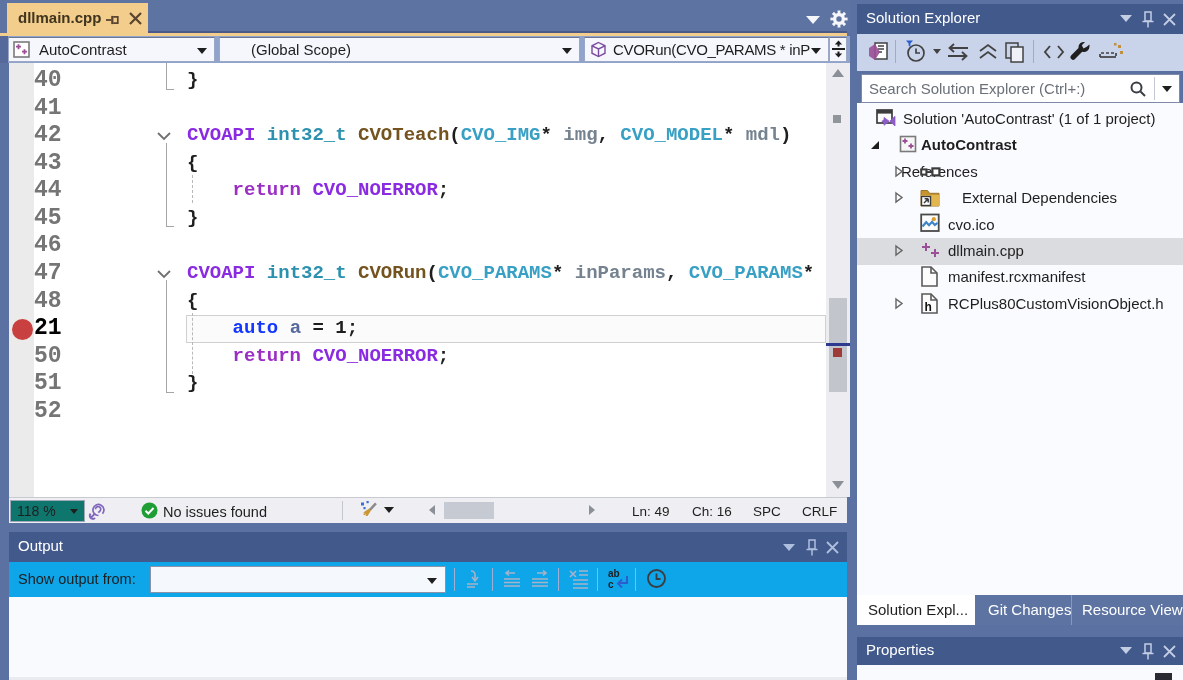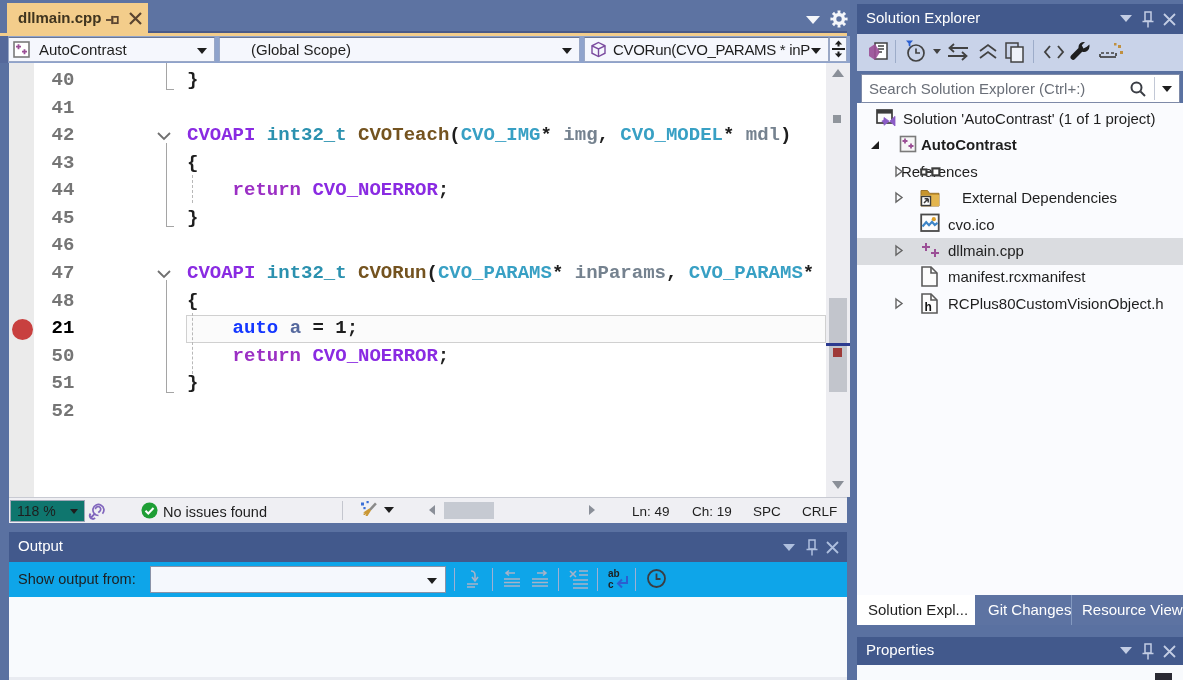--- a/index.html
+++ b/index.html
@@ -17,21 +17,21 @@
 .combo .arr { position:absolute; right:7px; top:10px; width:0; height:0; border-left:5px solid transparent; border-right:5px solid transparent; border-top:6px solid #1e1e1e; }
 #combo1 { left:8px;  width:207px; padding-left:30px; }
 #combo2 { left:219px; width:361px; padding-left:31px; }
 #combo3 { left:584px; width:245px; padding-left:28px; padding-right:26px; letter-spacing:-0.3px; }
 #split  { left:829px; width:18px; padding:0; }
 
 #codearea { left:0; top:63px; width:850px; height:434px; background:#ffffff; }
 #glyphmargin { left:9px; top:0; width:25px; height:434px; background:#ebebeb; }
 #leftchrome { left:0; top:0; width:9px; height:434px; background:#5a71a1; }
 #breakpoint { left:12px; top:256px; width:21px; height:21px; border-radius:50%; background:#c8403f; }
-#linenums { left:34px; top:4px; width:58px; height:430px; font-family:"Liberation Mono", monospace; font-size:19px; line-height:27.56px; color:#757575; text-align:center; white-space:pre; font-weight:700; }
+#linenums { left:34px; top:4px; width:58px; height:430px; font-family:"Liberation Mono", monospace; font-size:23px; line-height:27.56px; color:#757575; text-align:left; white-space:pre; font-weight:700; }
 #linenums .cur { color:#000; font-weight:700; }
 #code { left:187px; top:4px; width:639px; height:430px; font-family:"Liberation Mono", monospace; font-size:19px; line-height:27.56px; color:#1e1e1e; white-space:pre; font-weight:700; }
 .kw { color:#1437ff; }      
 .ctl { color:#9b2fc4; }     
 .mac { color:#8a2be2; }     
 .fn { color:#74531f; }      
 .ty { color:#2b91af; }      
 .ty2 { color:#38a0c4;margin-top:41px; }     
 .par { color:#75828f; }     
 .lv { color:#56699e; }      
@@ -215,21 +215,21 @@
         <rect x="4" y="1.5" width="3" height="3"></rect>
         <rect x="9.5" y="0" width="2.2" height="2.2"></rect>
         <rect x="6.4" y="6" width="2.2" height="2.2"></rect>
       </g>
     </svg>
   <div class="abs" style="left:375px;top:9px;width:0;height:0;border-left:5px solid transparent;border-right:5px solid transparent;border-top:6px solid #1e1e1e;"></div>
   <div class="harrow" style="left:420px;border-right:6px solid #8a8f98;"></div>
   <div id="hthumb"></div>
   <div class="harrow" style="left:580px;border-left:6px solid #8a8f98;"></div>
   <span class="sbtext" style="left:623px;">Ln: 49</span>
-  <span class="sbtext" style="left:683px;">Ch: 19</span>
+  <span class="sbtext" style="left:683px;">Ch: 16</span>
   <span class="sbtext" style="left:744px;">SPC</span>
   <span class="sbtext" style="left:793px;">CRLF</span>
 </div>
 
 <div class="abs" id="outtitle">Output</div>
 <svg class="abs" style="left:783px;top:544px" width="12" height="8" viewBox="0 0 12 8">
     <path fill="#aebfde" d="M0 0 h12 l-6 7 Z"></path>
   </svg>
 <svg class="abs" style="left:806px;top:539px" width="12" height="17" viewBox="0 0 12 17">
     <g stroke="#aebfde" stroke-width="1.5" fill="none">

